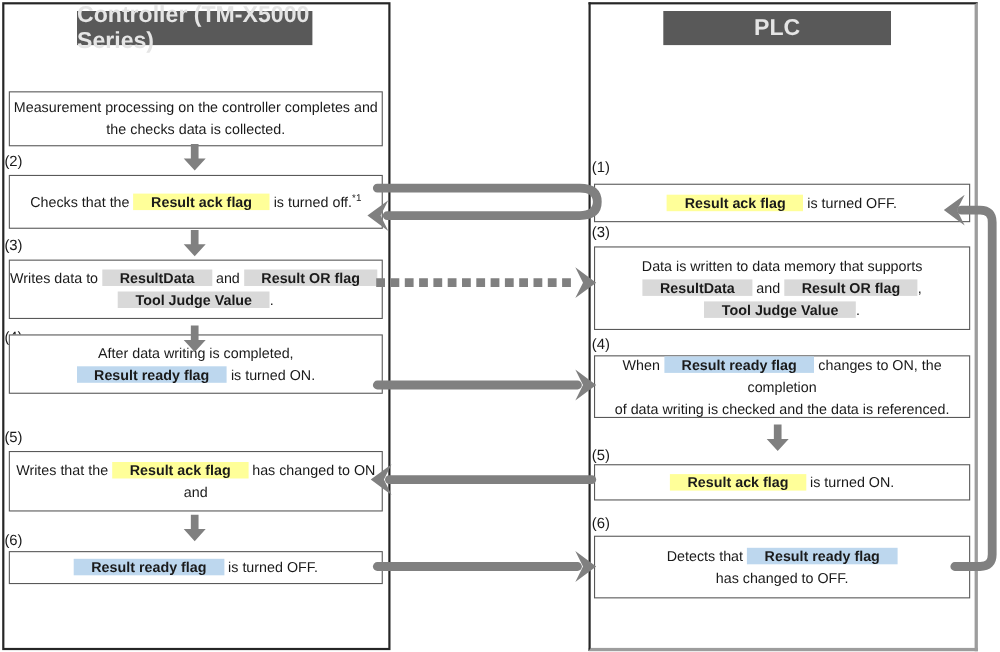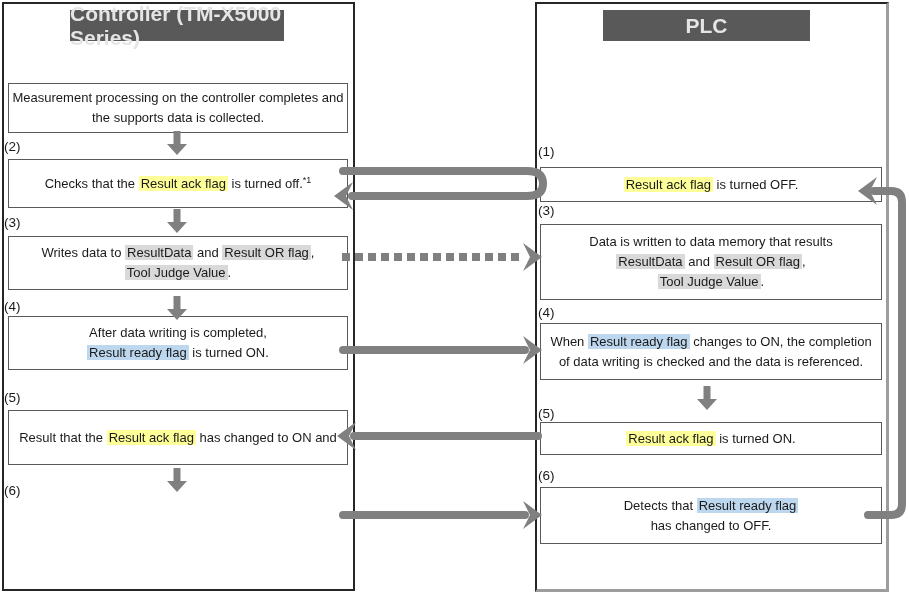--- a/index.html
+++ b/index.html
@@ -21,74 +21,77 @@
     font-size:21px;display:flex;align-items:center;justify-content:center;
   }
   #left-header{left:70px;top:10px;width:214px;height:31px;}
   #right-header{left:603px;top:10px;width:207px;height:31px;}
   .step-box{
     position:absolute;background:#fff;border:1px solid var(--box-border);
     display:flex;align-items:center;justify-content:center;text-align:center;
     font-size:13px;line-height:20px;
   }
   .step-label{position:absolute;font-size:13.5px;line-height:16px;}
-  .hl{padding:0 2px;}
+  .hl{padding:0 16px;font-weight:bold;}
   .hl-yellow{background:var(--hl-yellow);}
   .hl-blue{background:var(--hl-blue);}
   .hl-gray{background:var(--hl-gray);}
   sup{font-size:9px;line-height:0;}
   #arrow-layer{position:absolute;left:0;top:0;width:909px;height:593px;pointer-events:none;}
   .arrow-stroke{stroke:var(--arrow);stroke-width:8;fill:none;}
   .arrow-fill{fill:var(--arrow);}
 </style>
 </head>
 <body>
 
 <div id="stage">
 
   <div class="column" id="left-column"></div>
   <div class="column" id="right-column"></div>
 
   <div class="panel-header" id="left-header">Controller (TM-X5000 Series)</div>
   <div class="panel-header" id="right-header">PLC</div>
 
   <div class="step-box" style="left:8px;top:83px;width:338px;height:48px;">
-    <div><span>Measurement processing on the controller completes and</span><br><span>the supports data is collected.</span></div>
+    <div><span>Measurement processing on the controller completes and</span><br><span>the checks data is collected.</span></div>
   </div>
 
   <div class="step-label" style="left:4px;top:139px;">(2)</div>
   <div class="step-box" style="left:8px;top:159px;width:338px;height:47px;">
     <div><span>Checks that the </span><span class="hl hl-yellow">Result ack flag</span><span> is turned off.</span><span><sup>*1</sup></span></div>
   </div>
 
   <div class="step-label" style="left:4px;top:215px;">(3)</div>
   <div class="step-box" style="left:8px;top:236px;width:338px;height:52px;">
     <div><span>Writes data to </span><span class="hl hl-gray">ResultData</span><span> and </span><span class="hl hl-gray">Result OR flag</span><span>,</span><br><span class="hl hl-gray">Tool Judge Value</span><span>.</span></div>
   </div>
 
   <div class="step-label" style="left:4px;top:299px;">(4)</div>
-  <div class="step-box" style="left:8px;top:316px;width:338px;height:52px;">
+  <div class="step-box" style="left:8px;top:304px;width:338px;height:52px;">
     <div><span>After data writing is completed,</span><br><span class="hl hl-blue">Result ready flag</span><span> is turned ON.</span></div>
   </div>
 
   <div class="step-label" style="left:4px;top:390px;">(5)</div>
   <div class="step-box" style="left:8px;top:410px;width:338px;height:53px;">
-    <div><span>Result that the </span><span class="hl hl-yellow">Result ack flag</span><span> has changed to ON and</span><br></div>
+    <div><span>Writes that the </span><span class="hl hl-yellow">Result ack flag</span><span> has changed to ON and</span><br></div>
   </div>
 
   <div class="step-label" style="left:4px;top:483px;">(6)</div>
+  <div class="step-box" style="left:8px;top:501px;width:338px;height:28px;">
+    <div><span class="hl hl-blue">Result ready flag</span><span> is turned OFF.</span></div>
+  </div>
 
   <div class="step-label" style="left:538px;top:144px;">(1)</div>
   <div class="step-box" style="left:540px;top:167px;width:340px;height:33px;">
     <div><span class="hl hl-yellow">Result ack flag</span><span> is turned OFF.</span></div>
   </div>
 
   <div class="step-label" style="left:538px;top:203px;">(3)</div>
   <div class="step-box" style="left:540px;top:224px;width:340px;height:74px;">
-    <div><span>Data is written to data memory that results</span><br><span class="hl hl-gray">ResultData</span><span> and </span><span class="hl hl-gray">Result OR flag</span><span>,</span><br><span class="hl hl-gray">Tool Judge Value</span><span>.</span></div>
+    <div><span>Data is written to data memory that supports</span><br><span class="hl hl-gray">ResultData</span><span> and </span><span class="hl hl-gray">Result OR flag</span><span>,</span><br><span class="hl hl-gray">Tool Judge Value</span><span>.</span></div>
   </div>
 
   <div class="step-label" style="left:538px;top:305px;">(4)</div>
   <div class="step-box" style="left:540px;top:323px;width:340px;height:55px;">
     <div><span>When </span><span class="hl hl-blue">Result ready flag</span><span> changes to ON, the completion</span><br><span>of data writing is checked and the data is referenced.</span></div>
   </div>
 
   <div class="step-label" style="left:538px;top:406px;">(5)</div>
   <div class="step-box" style="left:540px;top:422px;width:340px;height:31px;">
     <div><span class="hl hl-yellow">Result ack flag</span><span> is turned ON.</span></div>

